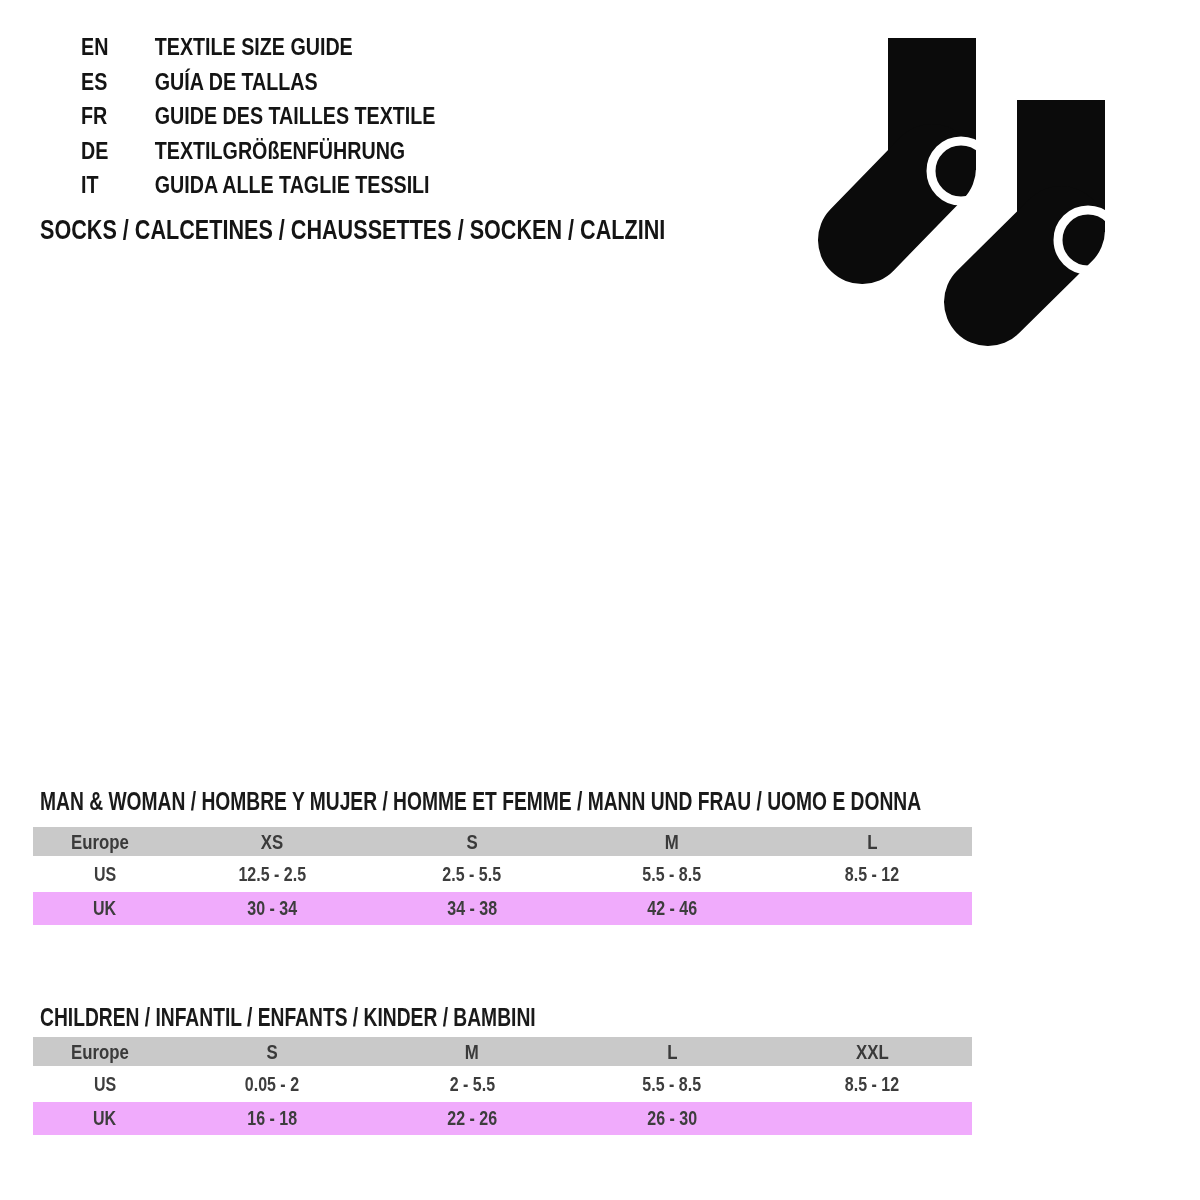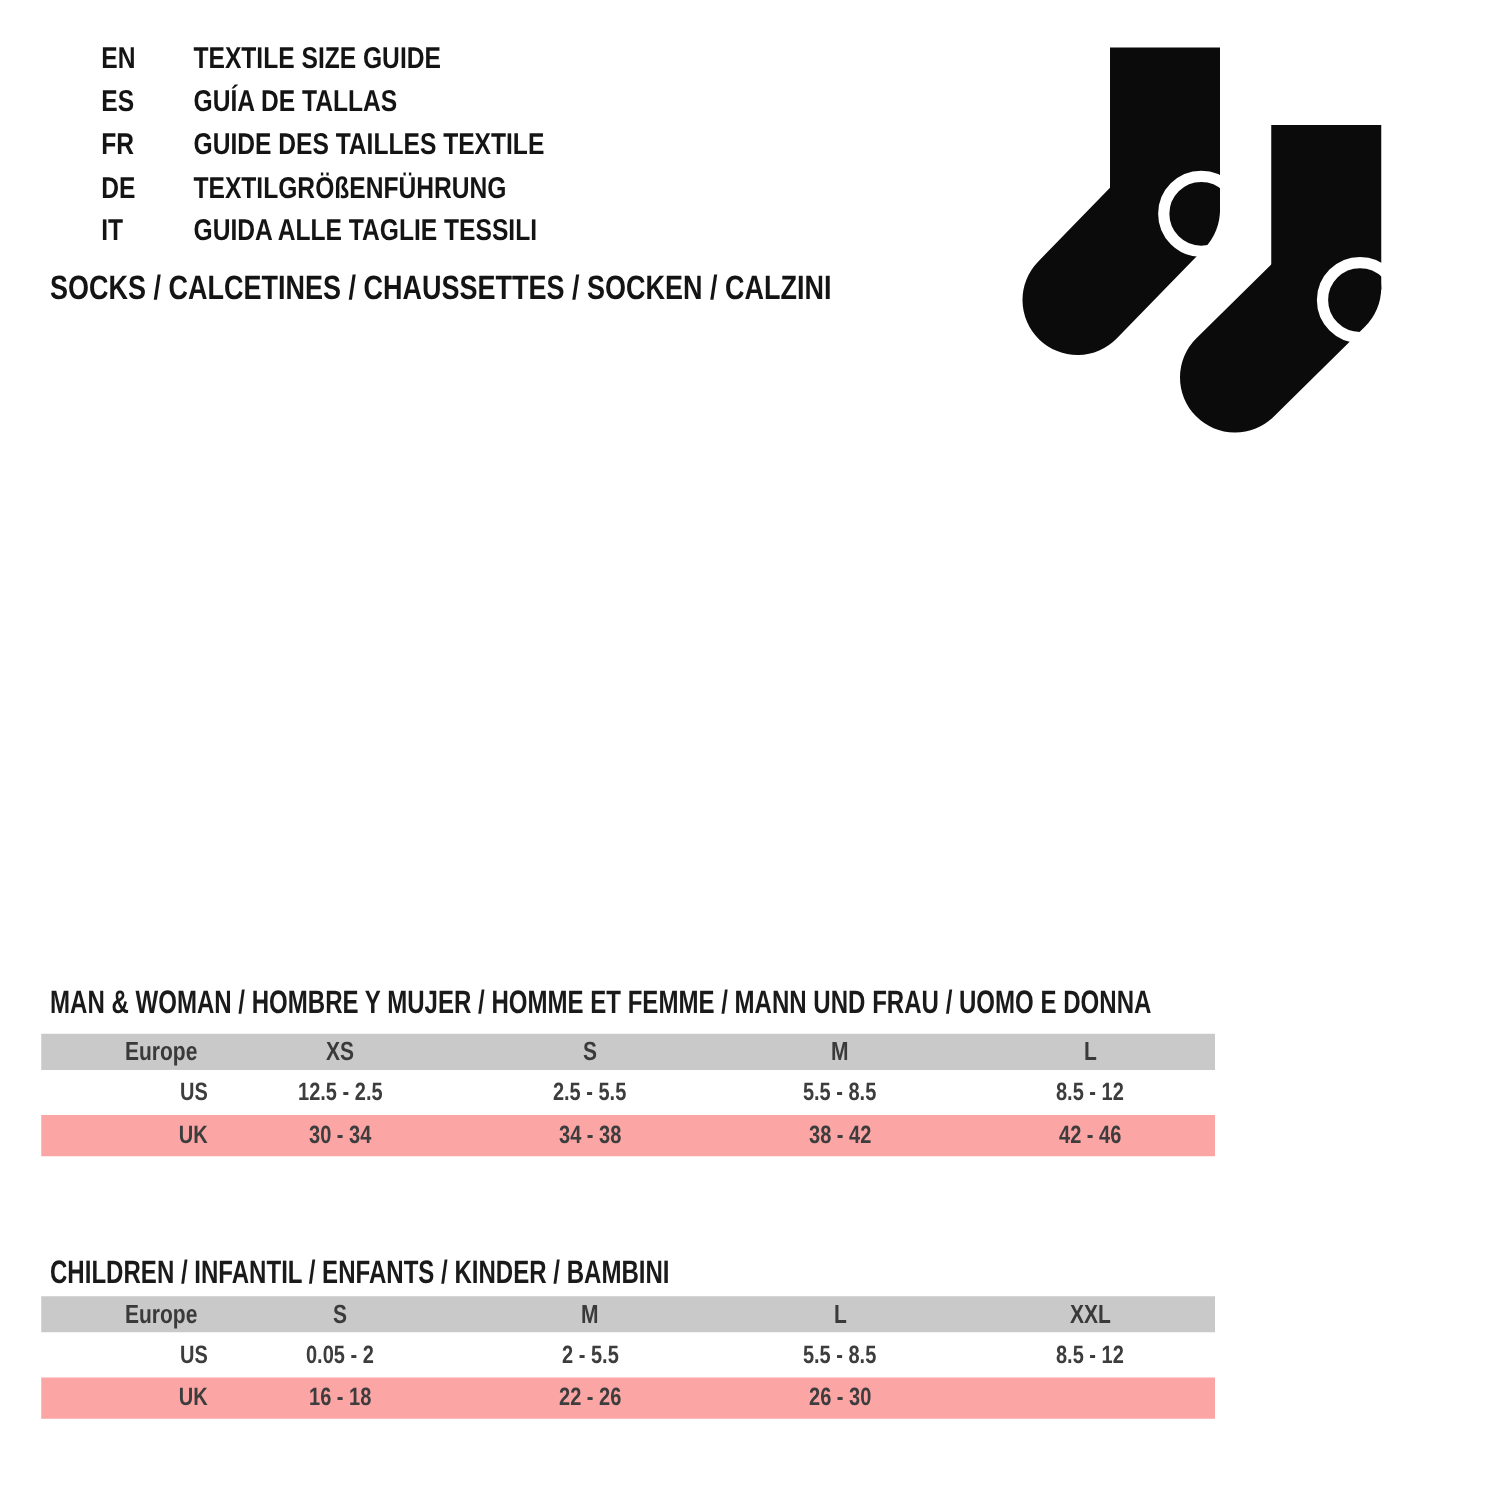--- a/index.html
+++ b/index.html
@@ -43,27 +43,27 @@
     font-size:26px; font-weight:bold; color:#1a1a1a;
     transform:scaleX(.74); transform-origin:0 0;
     white-space:nowrap;
   }
   .sec-1 .size-table { margin-top:13px; }
   .sec-2 .size-table { margin-top:7px; }
   .size-table { width:939px; }
   .t-row { display:flex; width:100%; }
   .t-row.head { height:29px; line-height:29px; background:#c9c9c9; }
   .t-row.r-us { height:36px; line-height:36px; background:#ffffff; }
-  .t-row.r-uk { height:33px; line-height:33px; background:#fca5a5; }
+  .t-row.r-uk { height:33px; line-height:33px; background:#f0abfc; }
   .t-cell {
     font-weight:bold; color:#3d3d3d; font-size:20px;
     text-align:center; overflow:visible; white-space:nowrap;
   }
   .t-row.head .t-cell { font-size:21px; color:#3a3a3a; }
-  .t-cell.c0 { width:139px; flex:0 0 139px; text-align:right; padding-left:10px; box-sizing:border-box; }
+  .t-cell.c0 { width:139px; flex:0 0 139px; text-align:center; padding-left:10px; box-sizing:border-box; }
   .t-cell.cn { width:200px; flex:0 0 200px; }
   .sx { display:inline-block; transform:scaleX(.80); transform-origin:center; white-space:nowrap; }
   .c0 .sx { transform-origin:0 50%; }
 </style>
 </head>
 <body>
 
 <div class="lang-block">
   <div class="lang-row">
     <span class="lang-code">EN</span>
@@ -116,21 +116,20 @@
       <div class="t-cell c0"><span class="sx">US</span></div>
       <div class="t-cell cn"><span class="sx">12.5 - 2.5</span></div>
       <div class="t-cell cn"><span class="sx">2.5 - 5.5</span></div>
       <div class="t-cell cn"><span class="sx">5.5 - 8.5</span></div>
       <div class="t-cell cn"><span class="sx">8.5 - 12</span></div>
     </div>
     <div class="t-row r-uk">
       <div class="t-cell c0"><span class="sx">UK</span></div>
       <div class="t-cell cn"><span class="sx">30 - 34</span></div>
       <div class="t-cell cn"><span class="sx">34 - 38</span></div>
-      <div class="t-cell cn"><span class="sx">38 - 42</span></div>
       <div class="t-cell cn"><span class="sx">42 - 46</span></div>
     </div>
   </div>
 </div>
 
 <div class="size-section sec-2">
   <div class="section-title">CHILDREN / INFANTIL / ENFANTS / KINDER / BAMBINI</div>
   <div class="size-table">
     <div class="t-row head">
       <div class="t-cell c0"><span class="sx">Europe</span></div>

